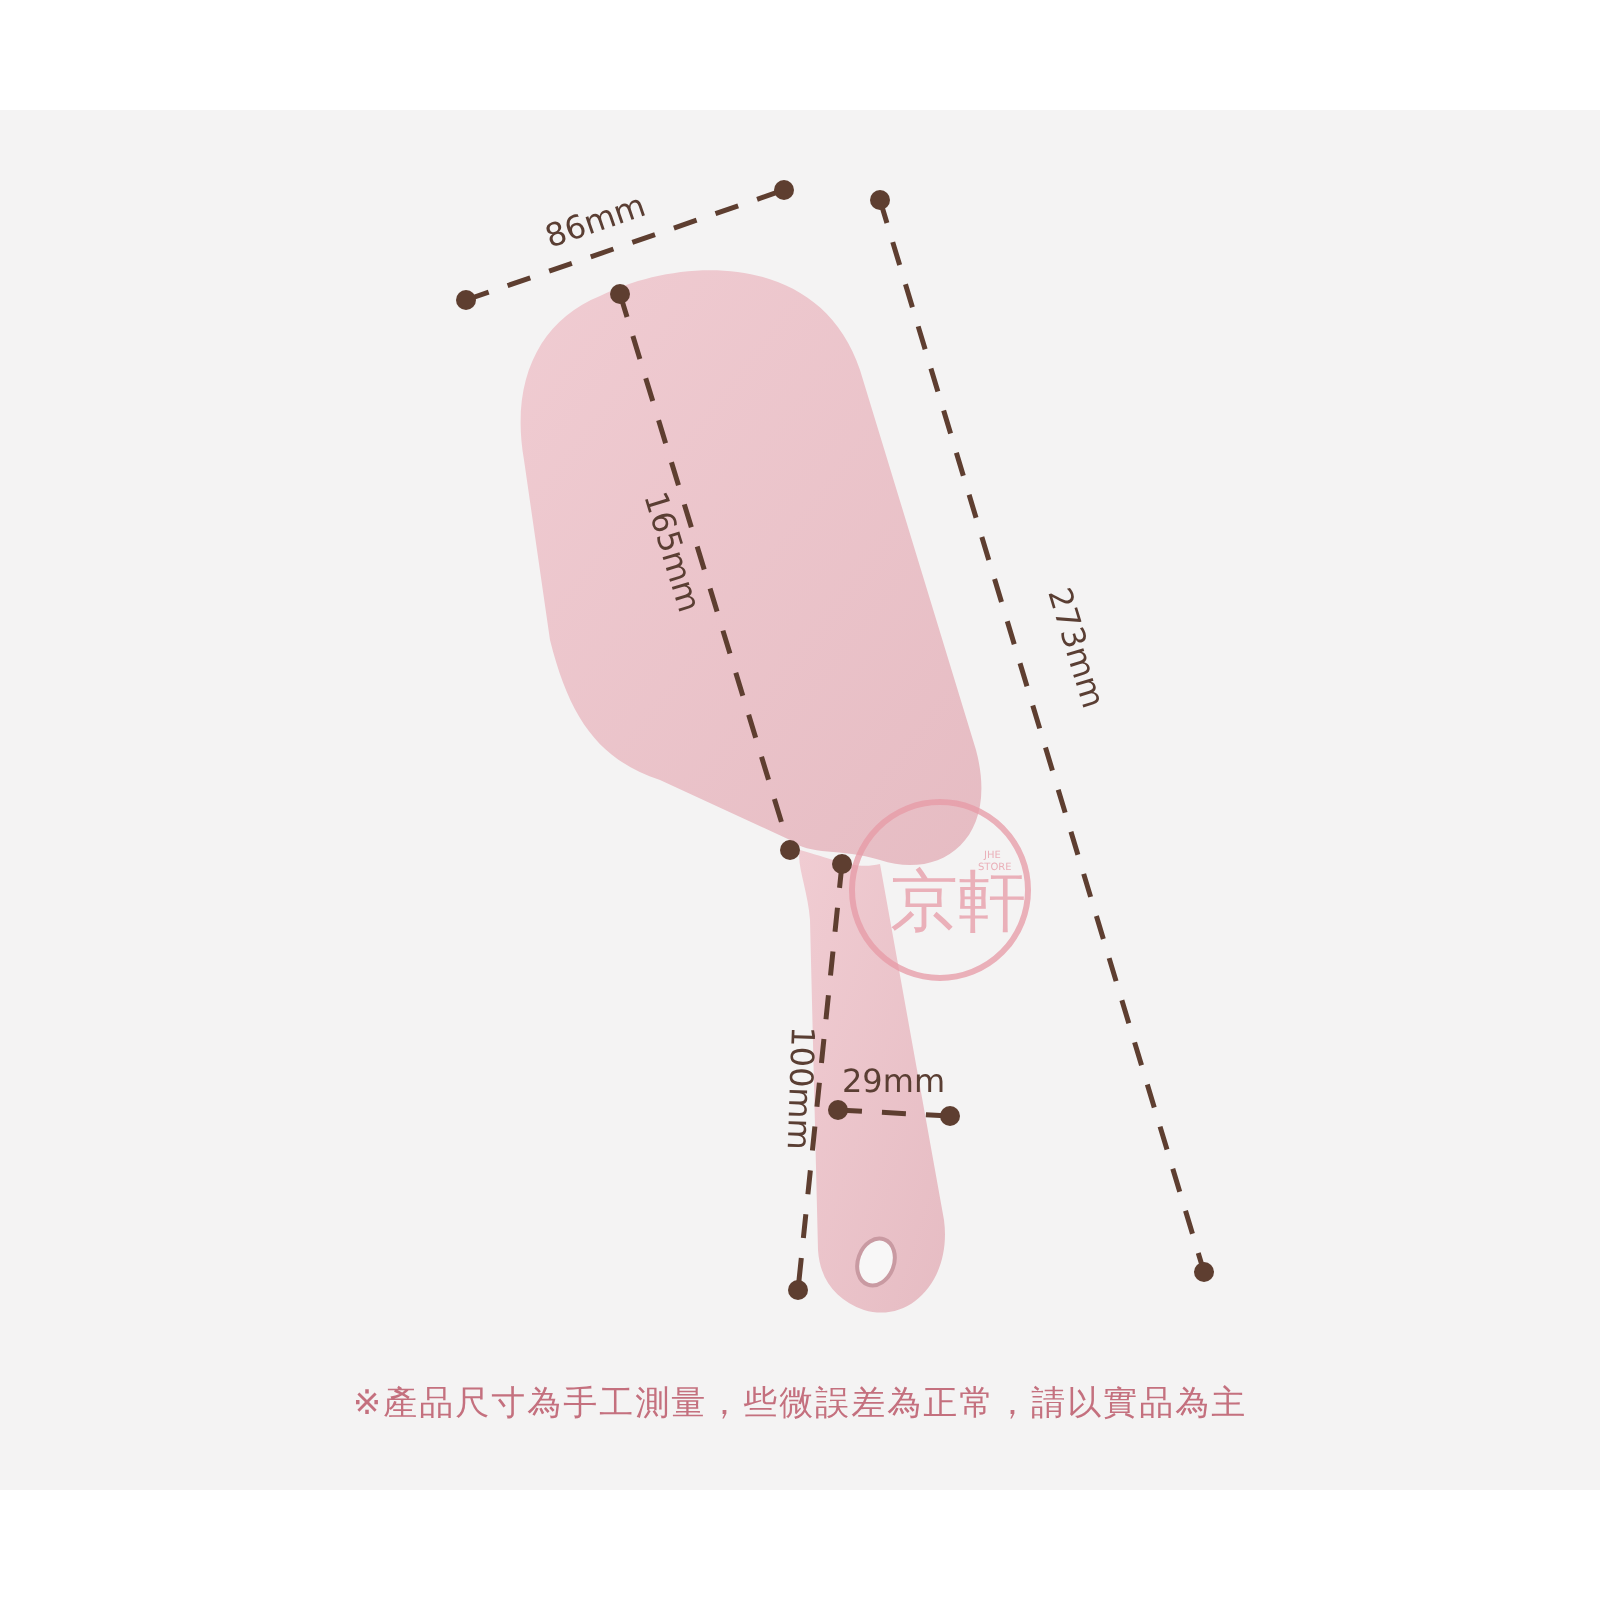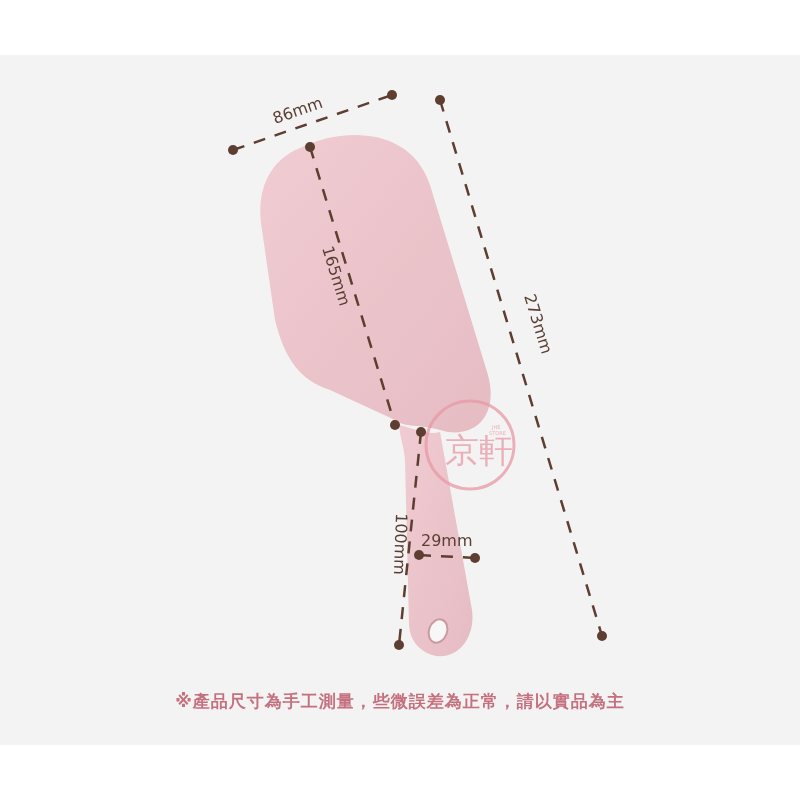--- a/index.html
+++ b/index.html
@@ -1,19 +1,19 @@
 <!DOCTYPE html>
 <html><head>
 <meta charset="utf-8">
 <style>
   html, body { margin: 0; padding: 0; }
   body { width: 800px; height: 800px; background: #ffffff; position: relative; overflow: hidden; font-family: "DejaVu Sans", sans-serif; }
   .canvas { position: absolute; left: 0; top: 55px; width: 800px; height: 690px; background: #f4f3f3; }
   svg { position: absolute; left: 0; top: 0; }
-  .note { position: absolute; left: 0; top: 690px; width: 800px; text-align: center; font-size: 17px; font-weight: bold; letter-spacing: 1px; }
+  .note { position: absolute; left: 0; top: 690px; width: 800px; text-align: center; font-size: 17px; font-weight: normal; letter-spacing: 1px; }
   .dim { font-family: "DejaVu Sans", sans-serif; font-size: 16px; fill: #5a3e33; }
 </style>
 </head>
 <body>
 
 <div class="canvas"></div>
 
 <svg width="800" height="800" viewBox="0 0 800 800">
   <defs>
     <linearGradient id="pinkGrad" x1="0" y1="0" x2="1" y2="1">

